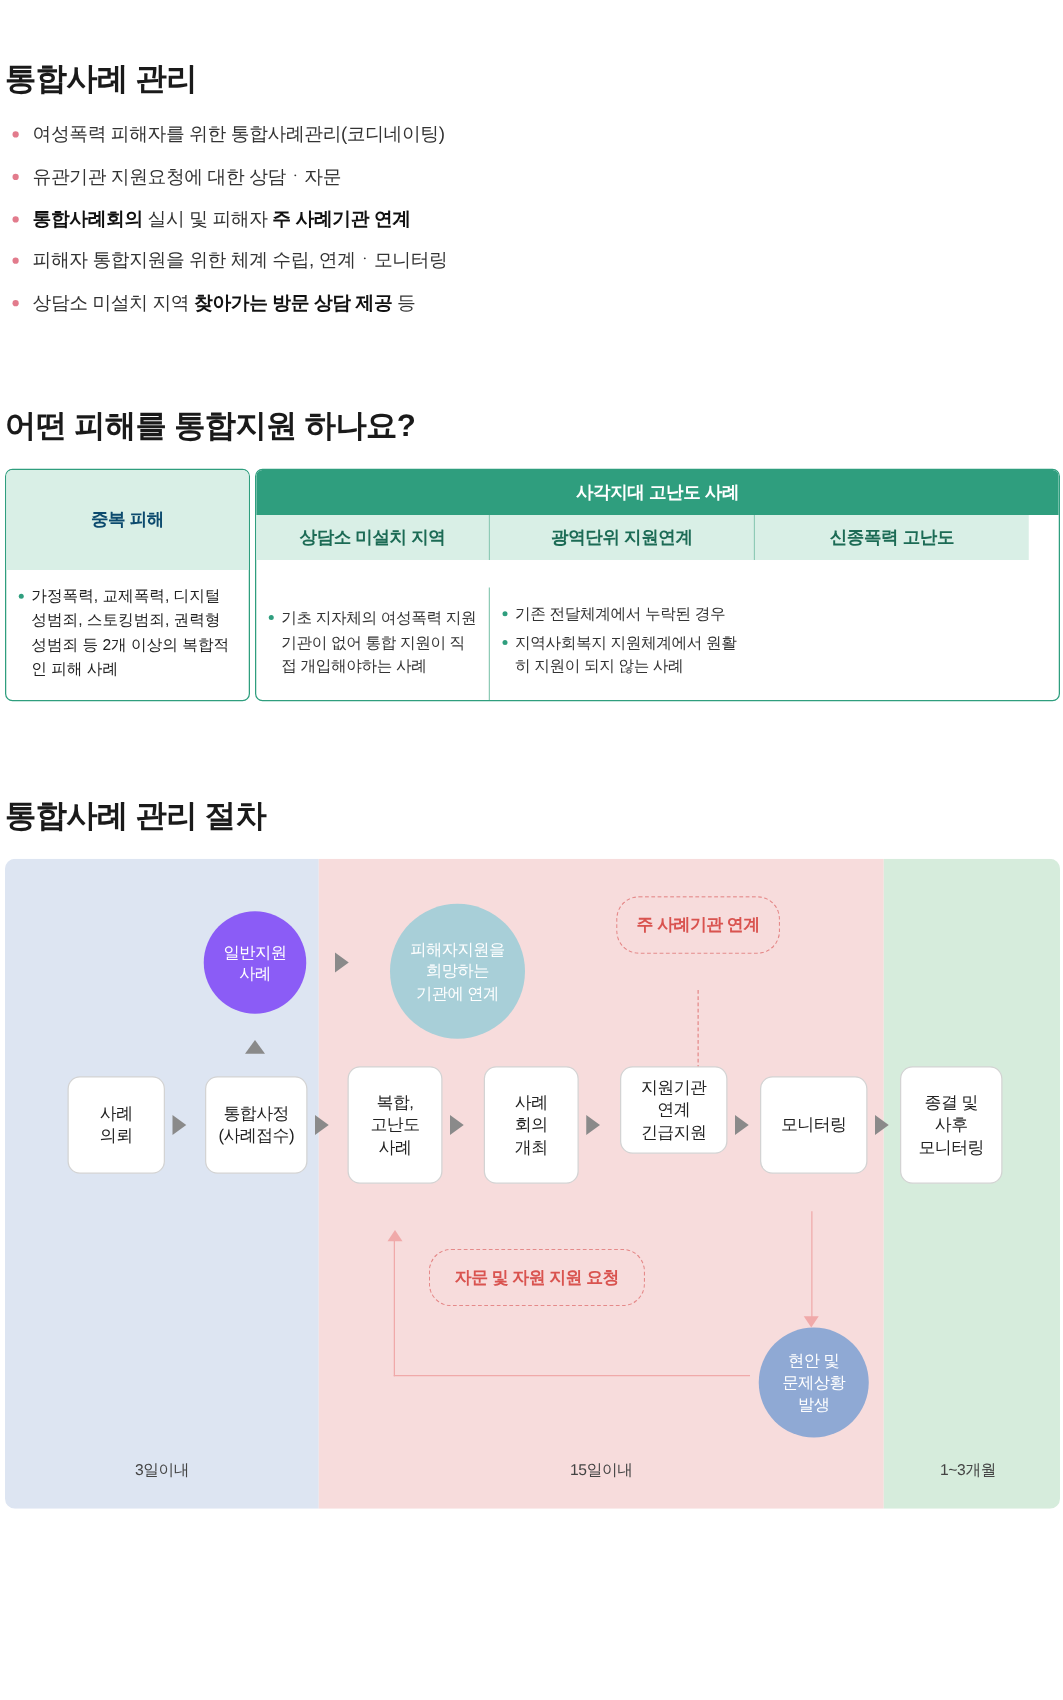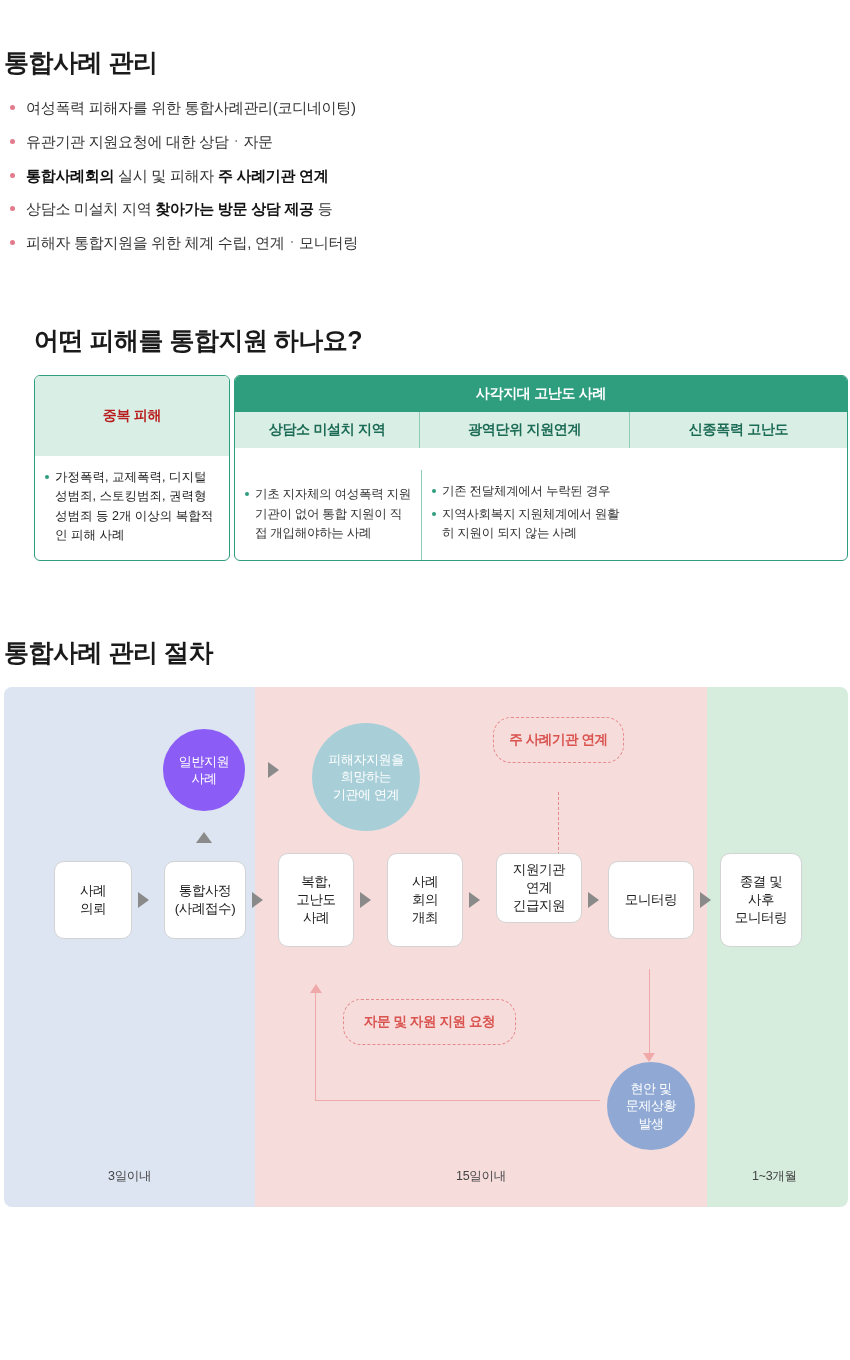--- a/index.html
+++ b/index.html
@@ -35,21 +35,21 @@
     content: "";
     position: absolute;
     left: 6px; top: 8px;
     width: 5px; height: 5px;
     border-radius: 50%;
     background: #e27b8c;
   }
   .bullet-list b { font-weight: bold; color: #111111; }
 
   
-  .sec2 { margin-top: 70px; margin-left: 30px; }
+  .sec2 { margin-top: 70px; }
   .tbl-wrap { display: flex; gap: 4px; margin-top: 16px; }
   .tbl-left {
     width: 196px;
     border: 1px solid #2f9e7e;
     border-radius: 6px;
     overflow: hidden;
     display: flex;
     flex-direction: column;
   }
   .tbl-right {
@@ -73,21 +73,21 @@
     background: #d9efe6;
     color: #1c6b55;
     font-size: 14px;
     font-weight: bold;
     text-align: center;
     padding: 9px 4px;
     letter-spacing: -0.3px;
   }
   .left-head {
     background: #d9efe6;
-    color: #b91c1c;
+    color: #0c4a6e;
     font-size: 14px;
     font-weight: bold;
     text-align: center;
     padding: 31px 4px 31px 4px;
     letter-spacing: -0.3px;
   }
   .sub-head-row { display: flex; }
   .sub-head-row > div { border-left: 1px solid #8fcbb6; }
   .sub-head-row > div:first-child { border-left: none; }
   .body-row { display: flex; flex: 1; align-items: flex-end; }
@@ -201,22 +201,22 @@
 
 <div class="page-wrap">
  <div class="inner">
 
   <section class="sec1">
     <h1 class="h-title">통합사례 관리</h1>
     <ul class="bullet-list">
       <li>여성폭력 피해자를 위한 통합사례관리(코디네이팅)</li>
       <li>유관기관 지원요청에 대한 상담ㆍ자문</li>
       <li><b>통합사례회의</b> 실시 및 피해자 <b>주 사례기관 연계</b></li>
+      <li>피해자 통합지원을 위한 체계 수립, 연계ㆍ모니터링</li>
       <li>상담소 미설치 지역 <b>찾아가는 방문 상담 제공</b> 등</li>
-      <li>피해자 통합지원을 위한 체계 수립, 연계ㆍ모니터링</li>
     </ul>
   </section>
 
   <section class="sec2">
     <h1 class="h-title">어떤 피해를 통합지원 하나요?</h1>
 
     <div class="tbl-wrap">
 
       <div class="tbl-left">
         <div class="left-head">중복 피해</div>

